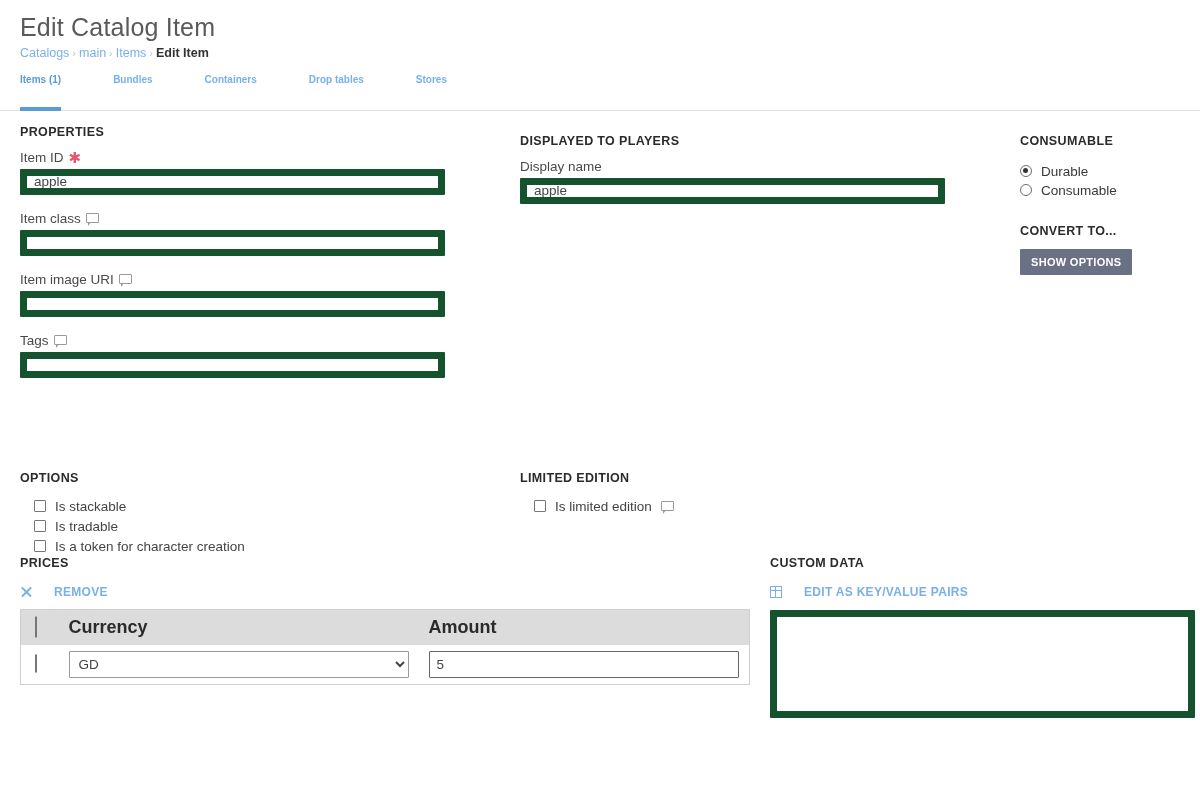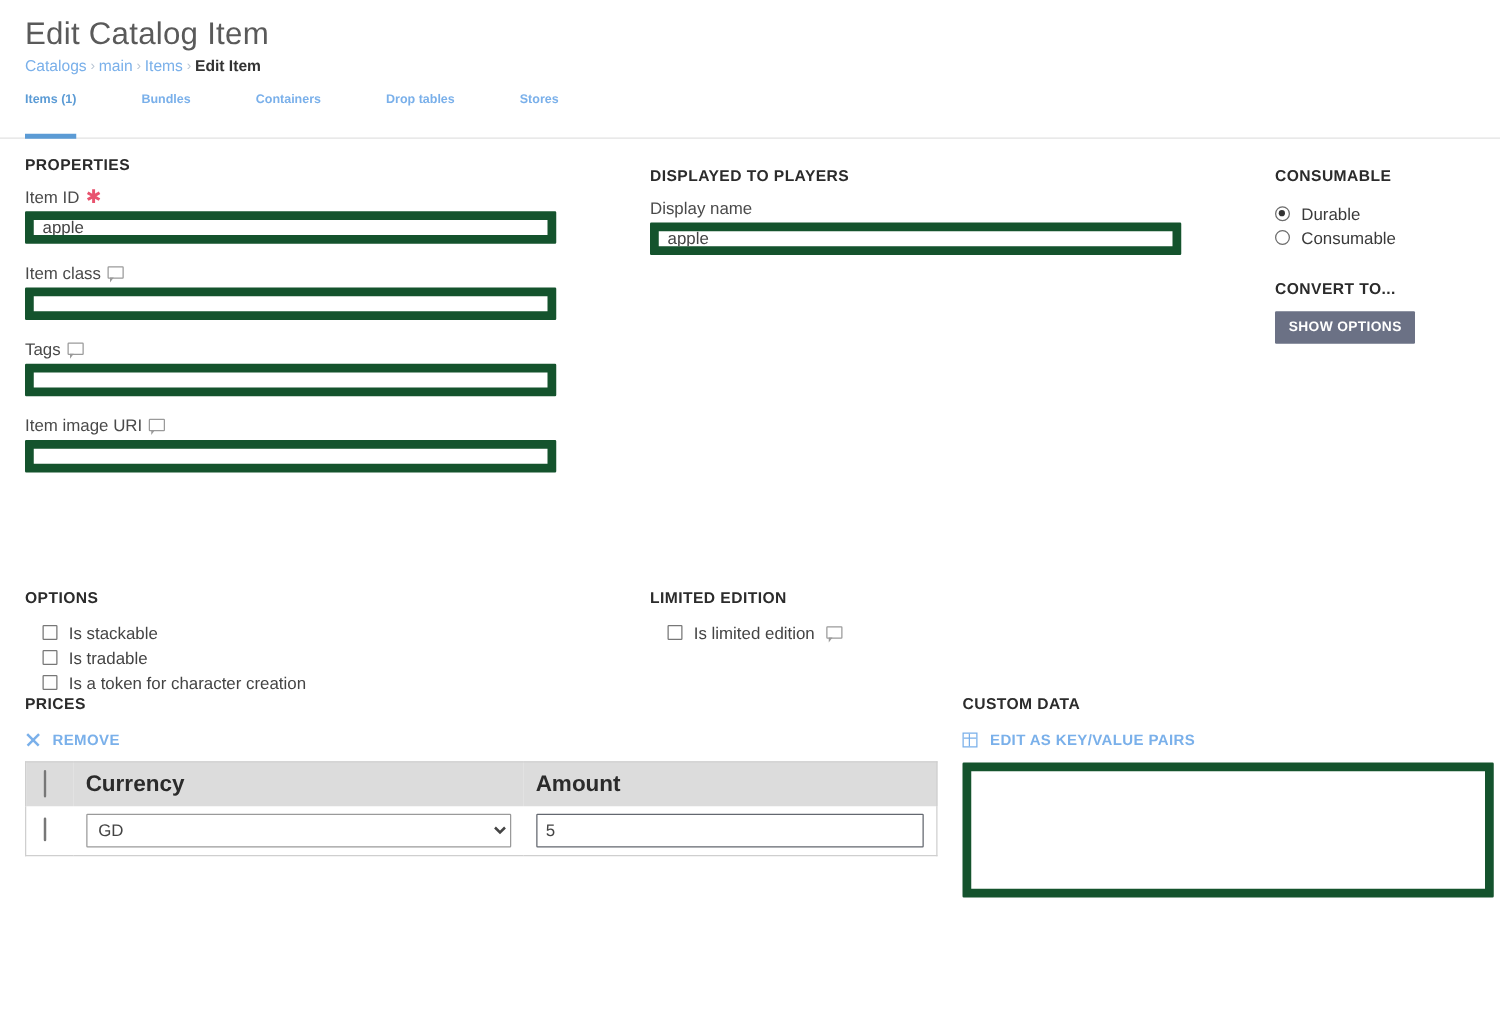--- a/index.html
+++ b/index.html
@@ -168,21 +168,21 @@
     cursor: pointer;
     border-radius: 1px;
   }
   .btn-grey  { background: #6b7185; }
   .btn-small { font-size: 11px; padding: 7px 11px; letter-spacing: .3px; }
 
   
   .link-action {
     display: inline-flex;
     align-items: center;
-    gap: 10px;
+    gap: 22px;
     color: #7ab0ea;
     font-size: 12px;
     font-weight: bold;
     letter-spacing: .3px;
     cursor: pointer;
     text-align: center;
   }
   .x-icon {
     position: relative;
     width: 12px; height: 12px;
@@ -306,29 +306,29 @@
       <div class="fld">
         <div class="field-label">
           <span>Item class</span>
           <span class="bubble-icon"></span>
         </div>
         <input class="txt" value="" style="">
       </div>
 
       <div class="fld">
         <div class="field-label">
-          <span>Tags</span>
+          <span>Item image URI</span>
           <span class="bubble-icon"></span>
         </div>
         <input class="txt" value="" style="">
       </div>
 
       <div class="fld">
         <div class="field-label">
-          <span>Item image URI</span>
+          <span>Tags</span>
           <span class="bubble-icon"></span>
         </div>
         <input class="txt" value="" style="">
       </div>
     </div>
 
     <div style="position:absolute; left:500px; top:23px; width:425px;">
       <div class="section-title">DISPLAYED TO PLAYERS</div>
 
       <div class="fld">

